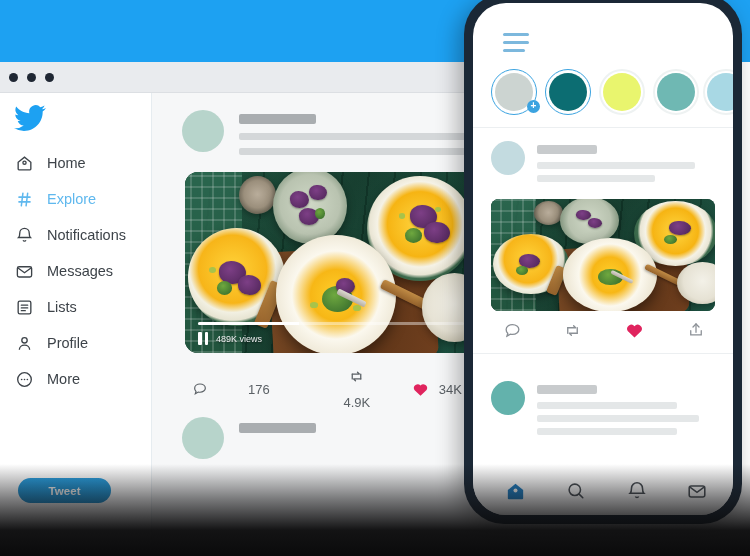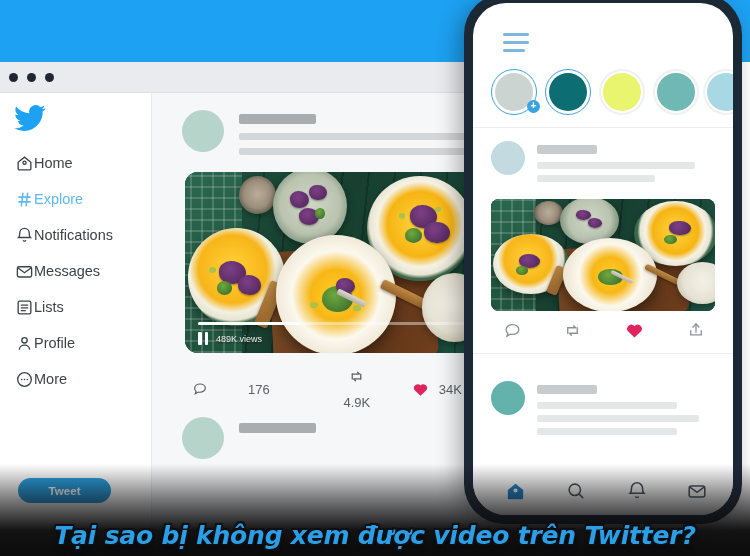--- a/index.html
+++ b/index.html
@@ -34,21 +34,21 @@
 
   
   .sidebar {
     position: absolute; left: 0; top: 31px; width: 152px; height: 463px;
     background: #ffffff;
     border-right: 1px solid #e6ecf0;
   }
   .tw-logo { position: absolute; left: 14px; top: 9px; width: 32px; height: 32px; }
   .nav { position: absolute; left: 0; top: 52px; width: 152px; }
   .nav-item {
-    display: flex; align-items: center; 
+    display: flex; align-items: center; gap: 13px;
     height: 36px; padding-left: 15px; color: #3d4349;
     font-size: 14.5px; cursor: pointer;
   }
   .nav-item.active { color: #5fb8ee; }
   .nav-ico { width: 19px; height: 19px; flex: none; display: block; }
   .nav-label { white-space: nowrap; }
   .tweet-btn {
     position: absolute; left: 18px; top: 385px;
     width: 93px; height: 25px; border-radius: 13px;
     background: linear-gradient(#2a9fe0, #1b8ecd);
@@ -550,15 +550,14 @@
             <rect x="3.5" y="6.5" width="17" height="12" rx="2.2"></rect>
               <path d="m4.3 7.8 7.7 5.7 7.7-5.7"></path>
           </svg>
         </div>
       </div>
 
     </div>
   </div>
 
   <div class="caption-band"></div>
-  <div class="caption">Tại sao bị không xem được video trên Twitter?</div>
 
 </div>
 
 </body></html>

